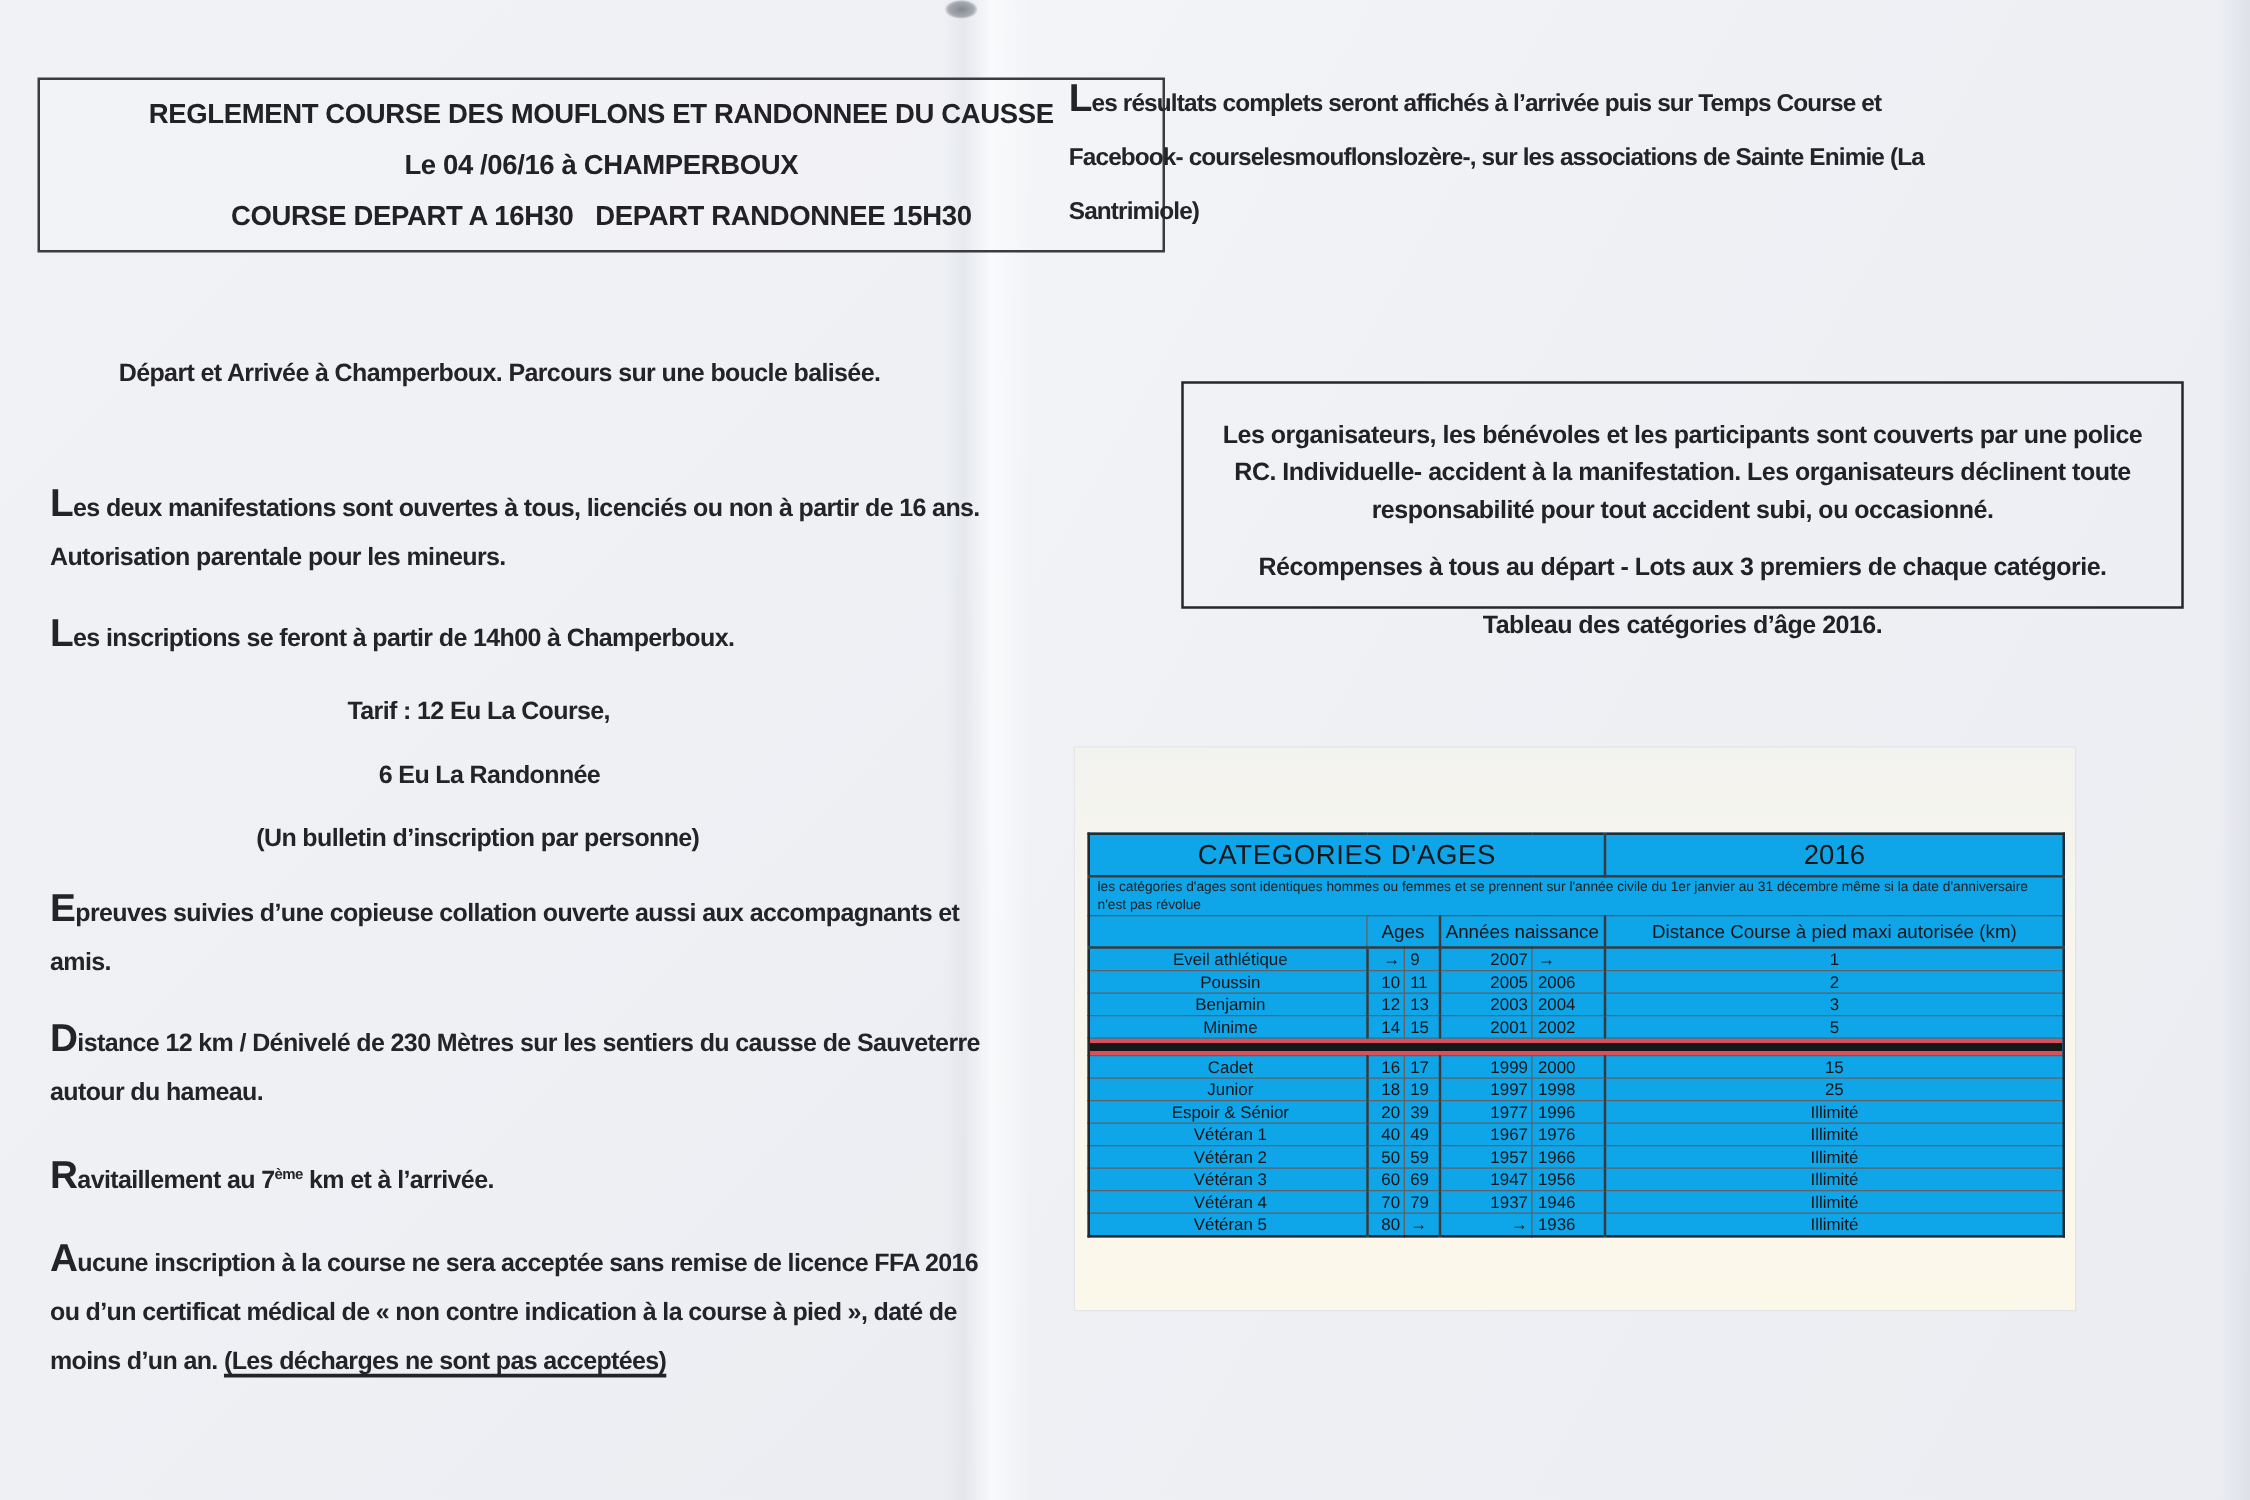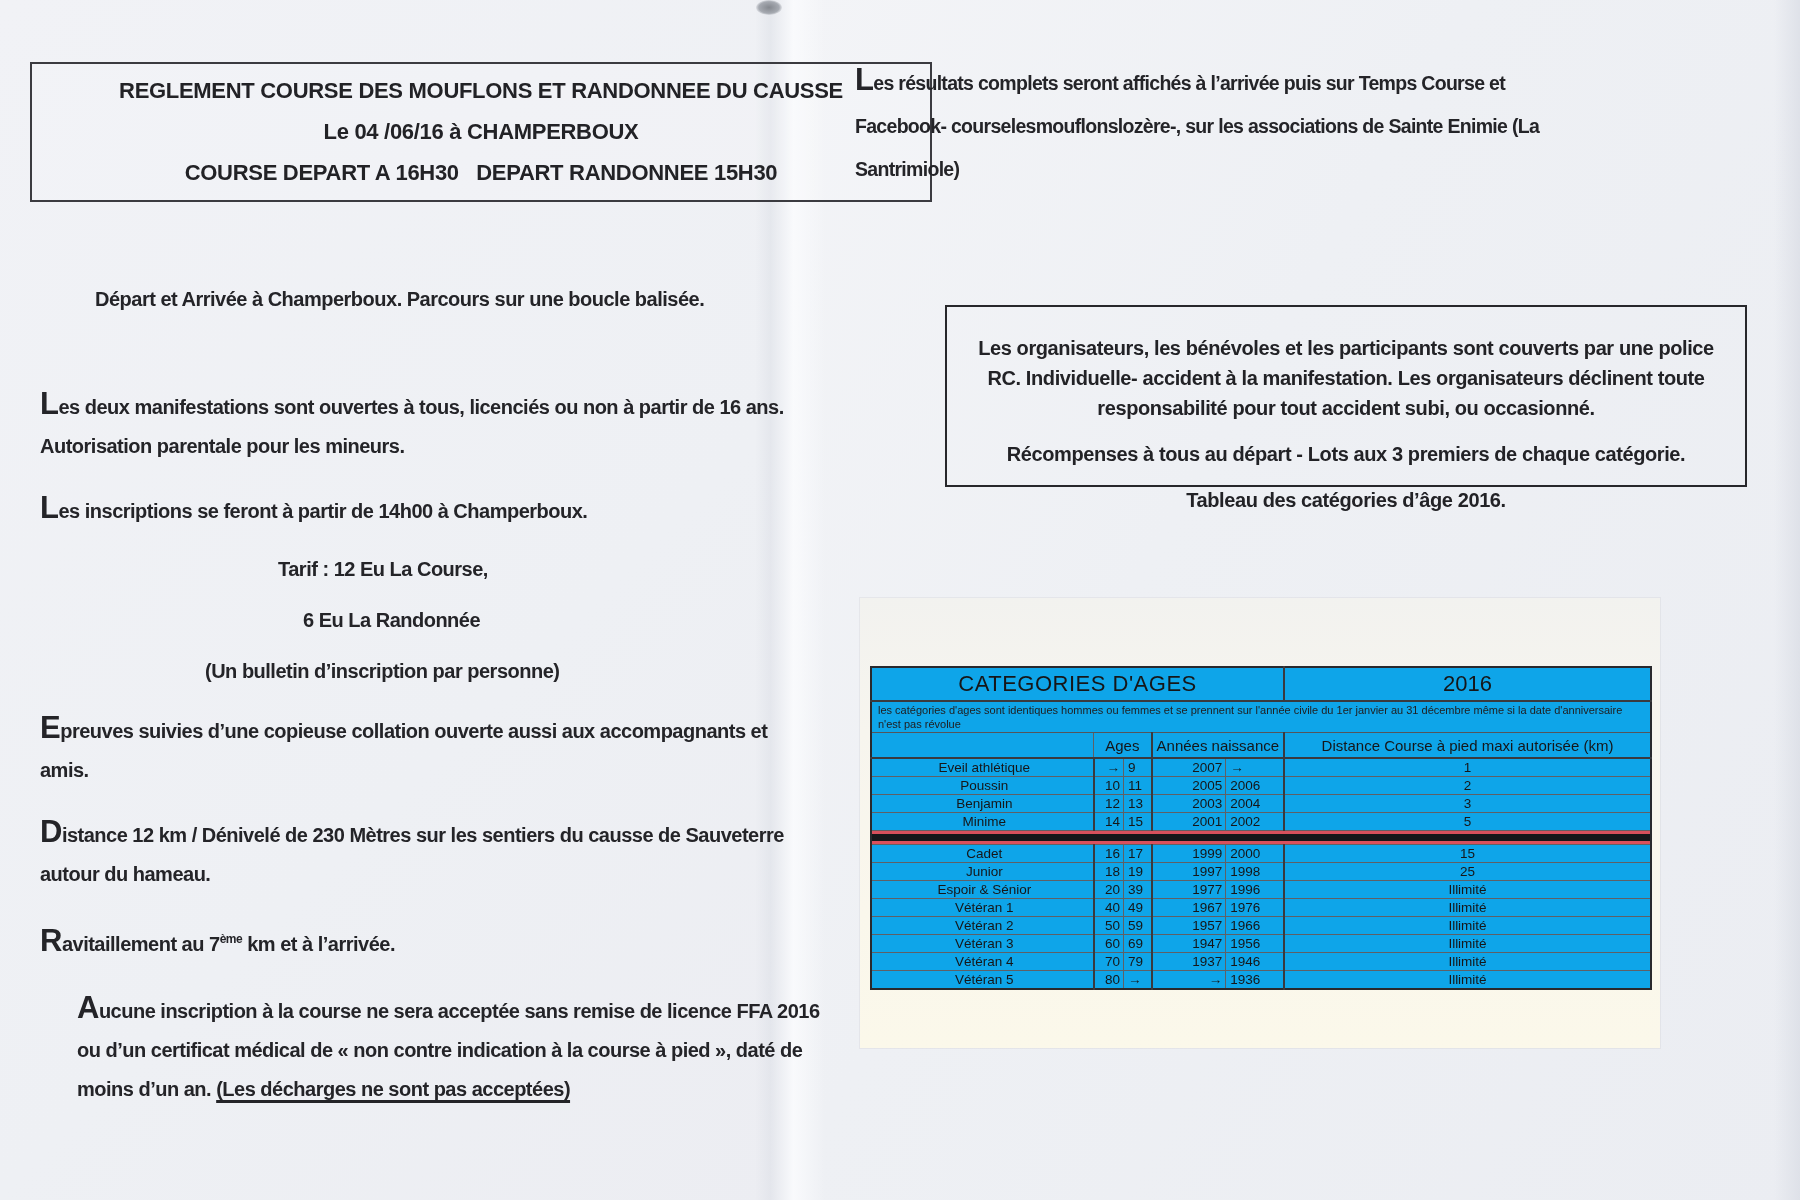--- a/index.html
+++ b/index.html
@@ -120,21 +120,21 @@
   </div>
 
   <div class="para b" style="left:40px;top:816px;width:752px;">
     <span class="lead">D</span><span>istance 12 km / Dénivelé de 230 Mètres sur les sentiers du causse de Sauveterre autour du hameau.</span>
   </div>
 
   <div class="para b" style="left:40px;top:920px;width:752px;">
     <span class="lead">R</span><span>avitaillement au 7</span><sup class="ord">ème</sup><span> km et à l’arrivée.</span>
   </div>
 
-  <div class="para b" style="left:40px;top:992px;width:752px;margin-left:37px;">
+  <div class="para b" style="left:40px;top:992px;width:752px;">
     <span class="lead">A</span><span>ucune inscription à la course ne sera acceptée sans remise de licence FFA 2016 ou d’un certificat médical de « non contre indication à la course à pied », daté de moins d’un an. </span><span class="u-seg">(Les décharges ne sont pas acceptées)</span>
   </div>
 
   <div class="para b" style="left:855px;top:62px;width:720px;line-height:43px;font-size:19.5px;letter-spacing:-0.7px;">
     <span class="lead">L</span><span>es résultats complets seront affichés à l’arrivée puis sur Temps Course et Facebook- courselesmouflonslozère-, sur les associations de Sainte Enimie (La Santrimiole)</span>
   </div>
 
   <div class="notice-box">
     <p class="np">Les organisateurs, les bénévoles et les participants sont couverts par une police RC. Individuelle- accident à la manifestation. Les organisateurs déclinent toute responsabilité pour tout accident subi, ou occasionné.</p>
     <p class="np">Récompenses à tous au départ - Lots aux 3 premiers de chaque catégorie.</p>

